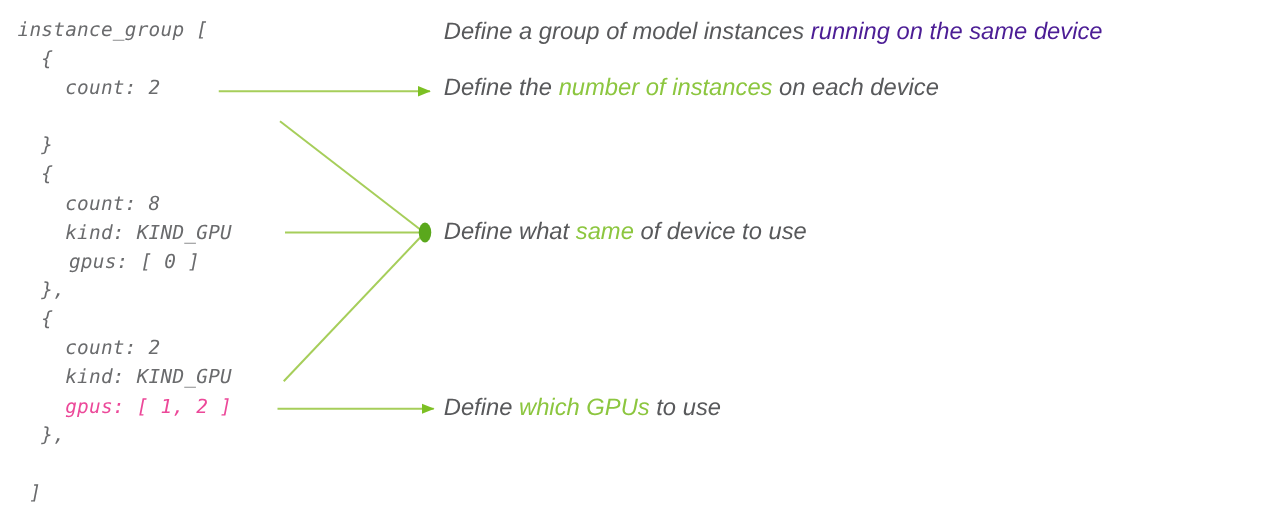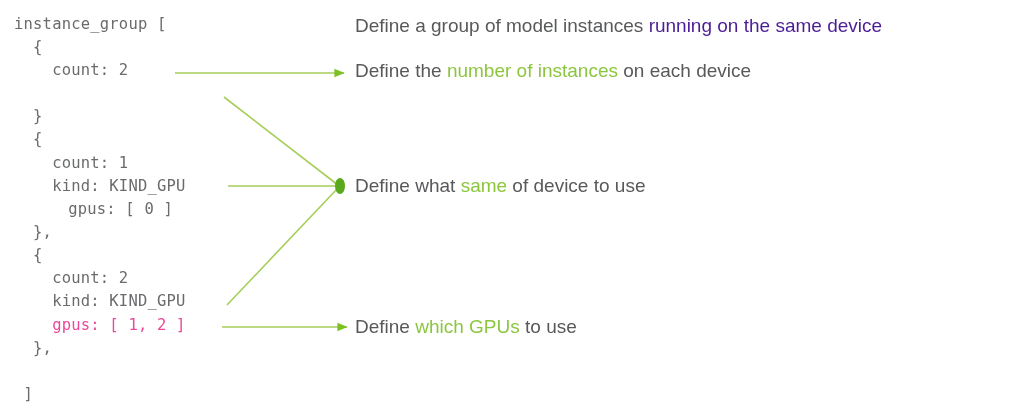--- a/index.html
+++ b/index.html
@@ -16,20 +16,21 @@
     font-family: "Liberation Sans", sans-serif;
     background: #ffffff;
   }
 
   #diagram {
     position: absolute;
     left: 0;
     top: 0;
     width: 849px;
     height: 420px;
+    font-style: italic;
   }
 
   
   .code-block {
     position: absolute;
     left: 0;
     top: 0;
     width: 340px;
     height: 420px;
   }
@@ -71,23 +72,23 @@
 <body>
 
 <div id="diagram">
 
   <div class="code-block">
       <div class="code-line" style="left: 14px; top: 16px; color: rgb(106, 107, 109);">instance_group [</div>
       <div class="code-line" style="left: 14px; top: 39px; color: rgb(106, 107, 109);">  {</div>
       <div class="code-line" style="left: 14px; top: 62px; color: rgb(106, 107, 109);">    count: 2</div>
       <div class="code-line" style="left: 14px; top: 108px; color: rgb(106, 107, 109);">  }</div>
       <div class="code-line" style="left: 14px; top: 131px; color: rgb(106, 107, 109);">  {</div>
-      <div class="code-line" style="left: 14px; top: 155px; color: rgb(106, 107, 109);">    count: 1</div>
+      <div class="code-line" style="left: 14px; top: 155px; color: rgb(106, 107, 109);">    count: 8</div>
       <div class="code-line" style="left: 14px; top: 178px; color: rgb(106, 107, 109);">    kind: KIND_GPU</div>
-      <div class="code-line" style="left: 30px; top: 201px; color: rgb(106, 107, 109);">    gpus: [ 0 ]</div>
+      <div class="code-line" style="left: 17px; top: 201px; color: rgb(106, 107, 109);">    gpus: [ 0 ]</div>
       <div class="code-line" style="left: 14px; top: 224px; color: rgb(106, 107, 109);">  },</div>
       <div class="code-line" style="left: 14px; top: 247px; color: rgb(106, 107, 109);">  {</div>
       <div class="code-line" style="left: 14px; top: 270px; color: rgb(106, 107, 109);">    count: 2</div>
       <div class="code-line" style="left: 14px; top: 293px; color: rgb(106, 107, 109);">    kind: KIND_GPU</div>
       <div class="code-line" style="left: 14px; top: 317px; color: #ec4899;">    gpus: [ 1, 2 ]</div>
       <div class="code-line" style="left: 14px; top: 340px; color: rgb(106, 107, 109);">  },</div>
       <div class="code-line" style="left: 14px; top: 386px; color: rgb(106, 107, 109);"> ]</div>
     </div>
 
   <div class="annotations-layer">

